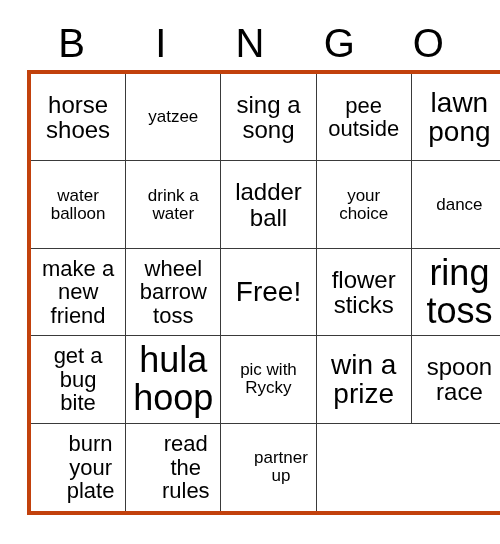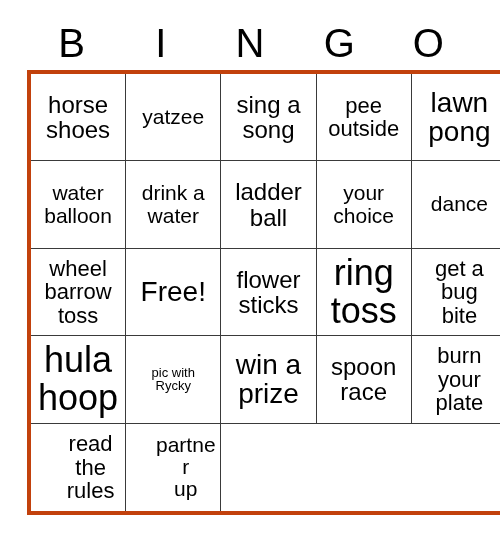--- a/index.html
+++ b/index.html
@@ -86,23 +86,23 @@
     font-weight: 400;
     color: #000000;
     word-wrap: break-word;
     white-space: pre-line;
   }
 
   
   .fs-xl   { font-size: 36px; }
   .fs-lg   { font-size: 28px; }
   .fs-md   { font-size: 24px; }
-  .fs-sm   { font-size: 21px; }
+  .fs-sm   { font-size: 17px; }
   .fs-xs   { font-size: 22px; }
-  .fs-xxs  { font-size: 13px; }
+  .fs-xxs  { font-size: 17px; }
 </style>
 </head>
 <body>
 
 <div id="bingo-card">
 
   <div id="bingo-header">
     <div class="header-letter">B</div>
     <div class="header-letter">I</div>
     <div class="header-letter">N</div>
@@ -143,20 +143,25 @@
 ball</span>
       </div>
       <div class="bingo-cell">
         <span class="cell-text fs-sm">your
 choice</span>
       </div>
       <div class="bingo-cell">
         <span class="cell-text fs-sm">dance</span>
       </div>
       <div class="bingo-cell">
+        <span class="cell-text fs-xs">make a
+new
+friend</span>
+      </div>
+      <div class="bingo-cell">
         <span class="cell-text fs-xs">wheel
 barrow
 toss</span>
       </div>
       <div class="bingo-cell">
         <span class="cell-text fs-lg">Free!</span>
       </div>
       <div class="bingo-cell">
         <span class="cell-text fs-md">flower
 sticks</span>

